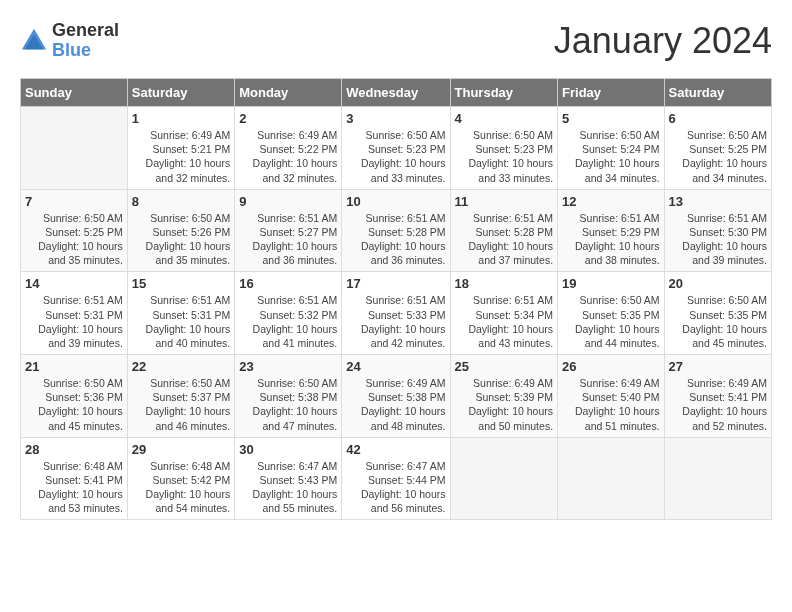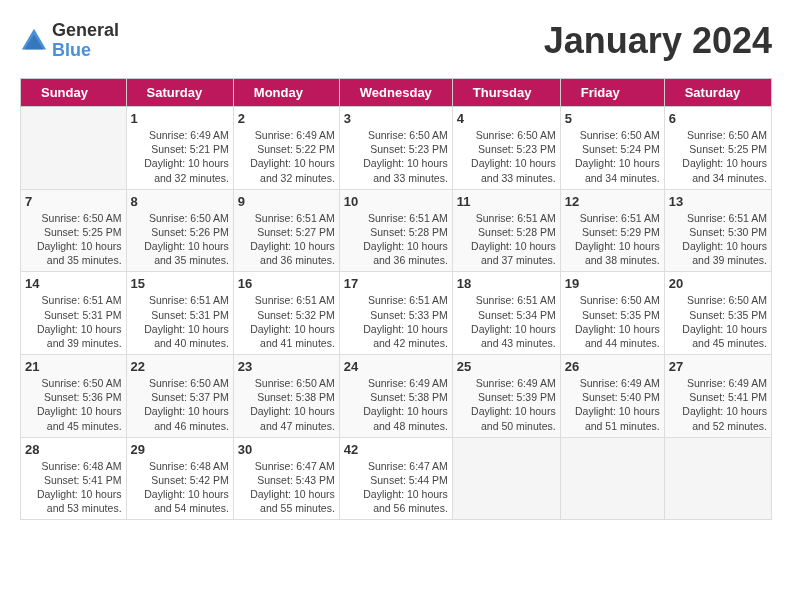--- a/index.html
+++ b/index.html
@@ -32,36 +32,36 @@
     .logo-text span:last-child { color: #4a90d9; }
     .logo-icon {
       width: 28px;
       height: 28px;
     }
     .title-area {
       text-align: right;
     }
     .month-title {
       font-size: 36px;
-      font-weight: bold;
+      font-weight: normal;
       color: #333;
     }
     .subtitle {
       font-size: 16px;
       color: #555;
     }
     table {
       width: 100%;
       border-collapse: collapse;
       font-size: 11px;
     }
     thead tr th {
-      background-color: #be185d;
+      background-color: #737373;
       color: #fff;
-      padding: 6px 20px;
+      padding: 6px 4px;
       text-align: left;
       font-size: 13px;
       font-weight: bold;
       border: 1px solid #ccc;
     }
     tbody tr td {
       vertical-align: top;
       padding: 4px;
       border: 1px solid #ddd;
       height: 82px;

